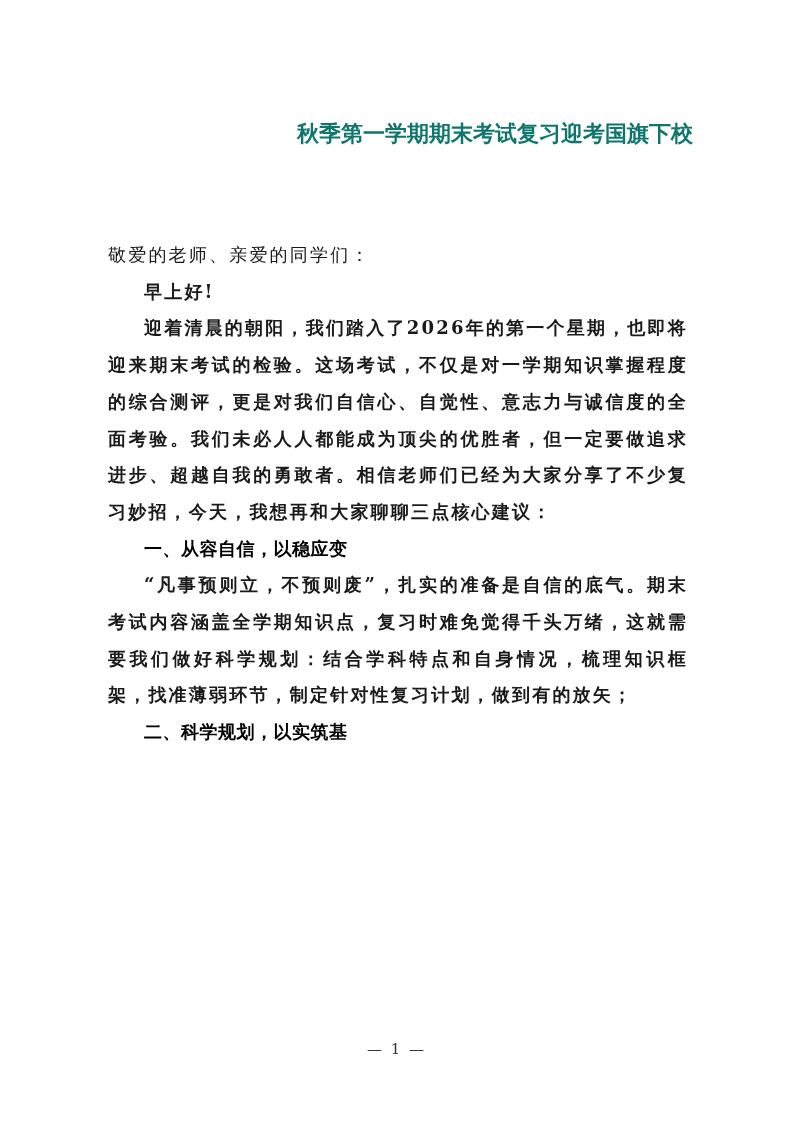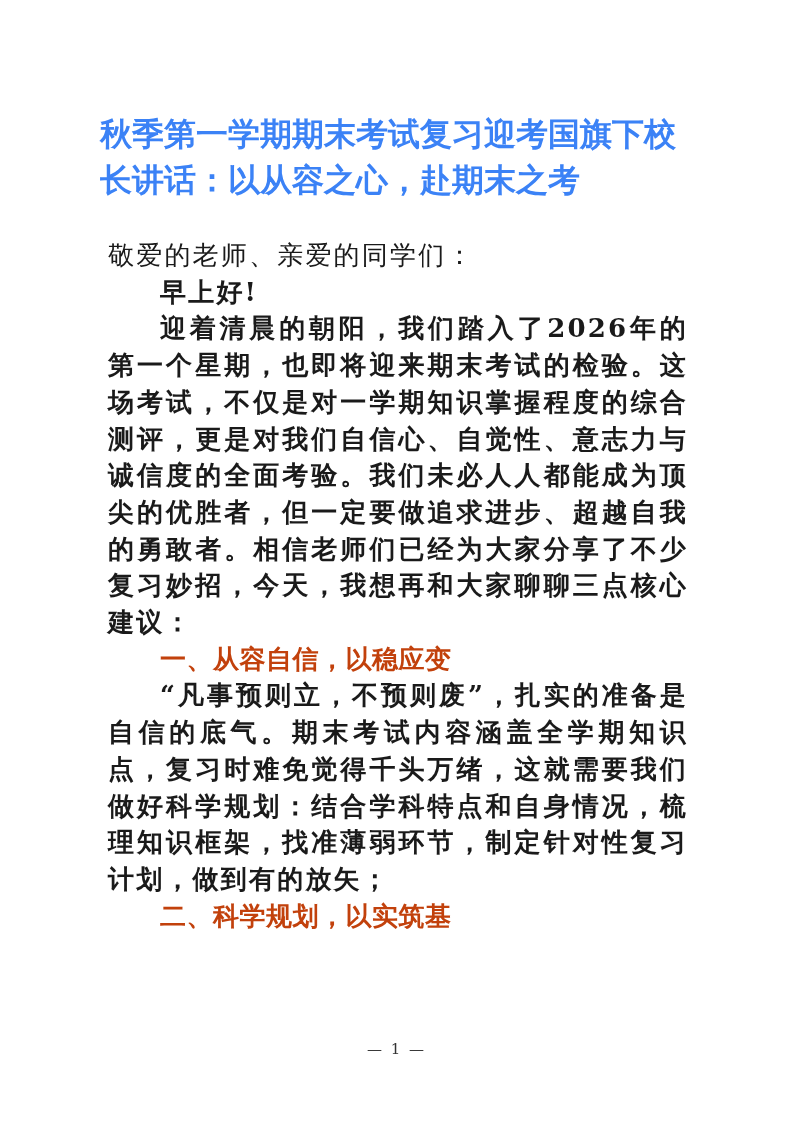--- a/index.html
+++ b/index.html
@@ -1,31 +1,30 @@
 <!DOCTYPE html>
 <html><head>
 <meta charset="utf-8">
 <style>
   html, body { margin: 0; padding: 0; background: #ffffff; }
   body { width: 793px; height: 1122px; position: relative; overflow: hidden; font-family: "DejaVu Serif", "Liberation Serif", serif; color: #111; }
   .page { position: absolute; left: 0; top: 0; width: 793px; height: 1122px; background: #fff; }
-  .title { position: absolute; left: 100px; width: 593px; text-align: left; font-family: "DejaVu Sans", "Liberation Sans", sans-serif; font-weight: bold; font-size: 32px; line-height: 46px; top: 111px; color: #3b82f6; letter-spacing: 0px; }
-  .body { position: absolute; left: 108px; top: 237px; width: 580px; font-size: 26px; line-height: 36.7px; text-align: justify; text-justify: inter-character; letter-spacing: 2.2px; color: #1a1a1a; }
+  .title { position: absolute; left: 100px; width: 593px; text-align: right; font-family: "DejaVu Sans", "Liberation Sans", sans-serif; font-weight: bold; font-size: 22px; line-height: 46px; top: 111px; color: #0f766e; letter-spacing: 0px; }
+  .body { position: absolute; left: 108px; top: 237px; width: 580px; font-size: 18px; line-height: 36.7px; text-align: justify; text-justify: inter-character; letter-spacing: 2.2px; color: #1a1a1a; }
   .body p { margin: 0; }
   .indent { text-indent: 2em; font-weight: bold; }
-  .heading { font-family: "DejaVu Sans", "Liberation Sans", sans-serif; font-weight: bold; letter-spacing: 0.5px; color: #c2410c; }
+  .heading { font-family: "DejaVu Sans", "Liberation Sans", sans-serif; font-weight: bold; letter-spacing: 0.5px; color: #000000; }
   .footer { position: absolute; top: 1040px; left: 0; width: 793px; text-align: center; font-size: 15px; color: #333; letter-spacing: 2px; }
 </style>
 </head>
 <body>
 
 <div class="page">
   <div class="title">
     <div>秋季第一学期期末考试复习迎考国旗下校</div>
-    <div>长讲话：以从容之心，赴期末之考</div>
   </div>
 
   <div class="body">
     <p>敬爱的老师、亲爱的同学们：</p>
     <p class="indent">早上好!</p>
     <p class="indent">迎着清晨的朝阳，我们踏入了2026年的第一个星期，也即将迎来期末考试的检验。这场考试，不仅是对一学期知识掌握程度的综合测评，更是对我们自信心、自觉性、意志力与诚信度的全面考验。我们未必人人都能成为顶尖的优胜者，但一定要做追求进步、超越自我的勇敢者。相信老师们已经为大家分享了不少复习妙招，今天，我想再和大家聊聊三点核心建议：</p>
     <p class="indent heading">一、从容自信，以稳应变</p>
     <p class="indent">“凡事预则立，不预则废”，扎实的准备是自信的底气。期末考试内容涵盖全学期知识点，复习时难免觉得千头万绪，这就需要我们做好科学规划：结合学科特点和自身情况，梳理知识框架，找准薄弱环节，制定针对性复习计划，做到有的放矢；</p>
     <p class="indent heading">二、科学规划，以实筑基</p>
   </div>

